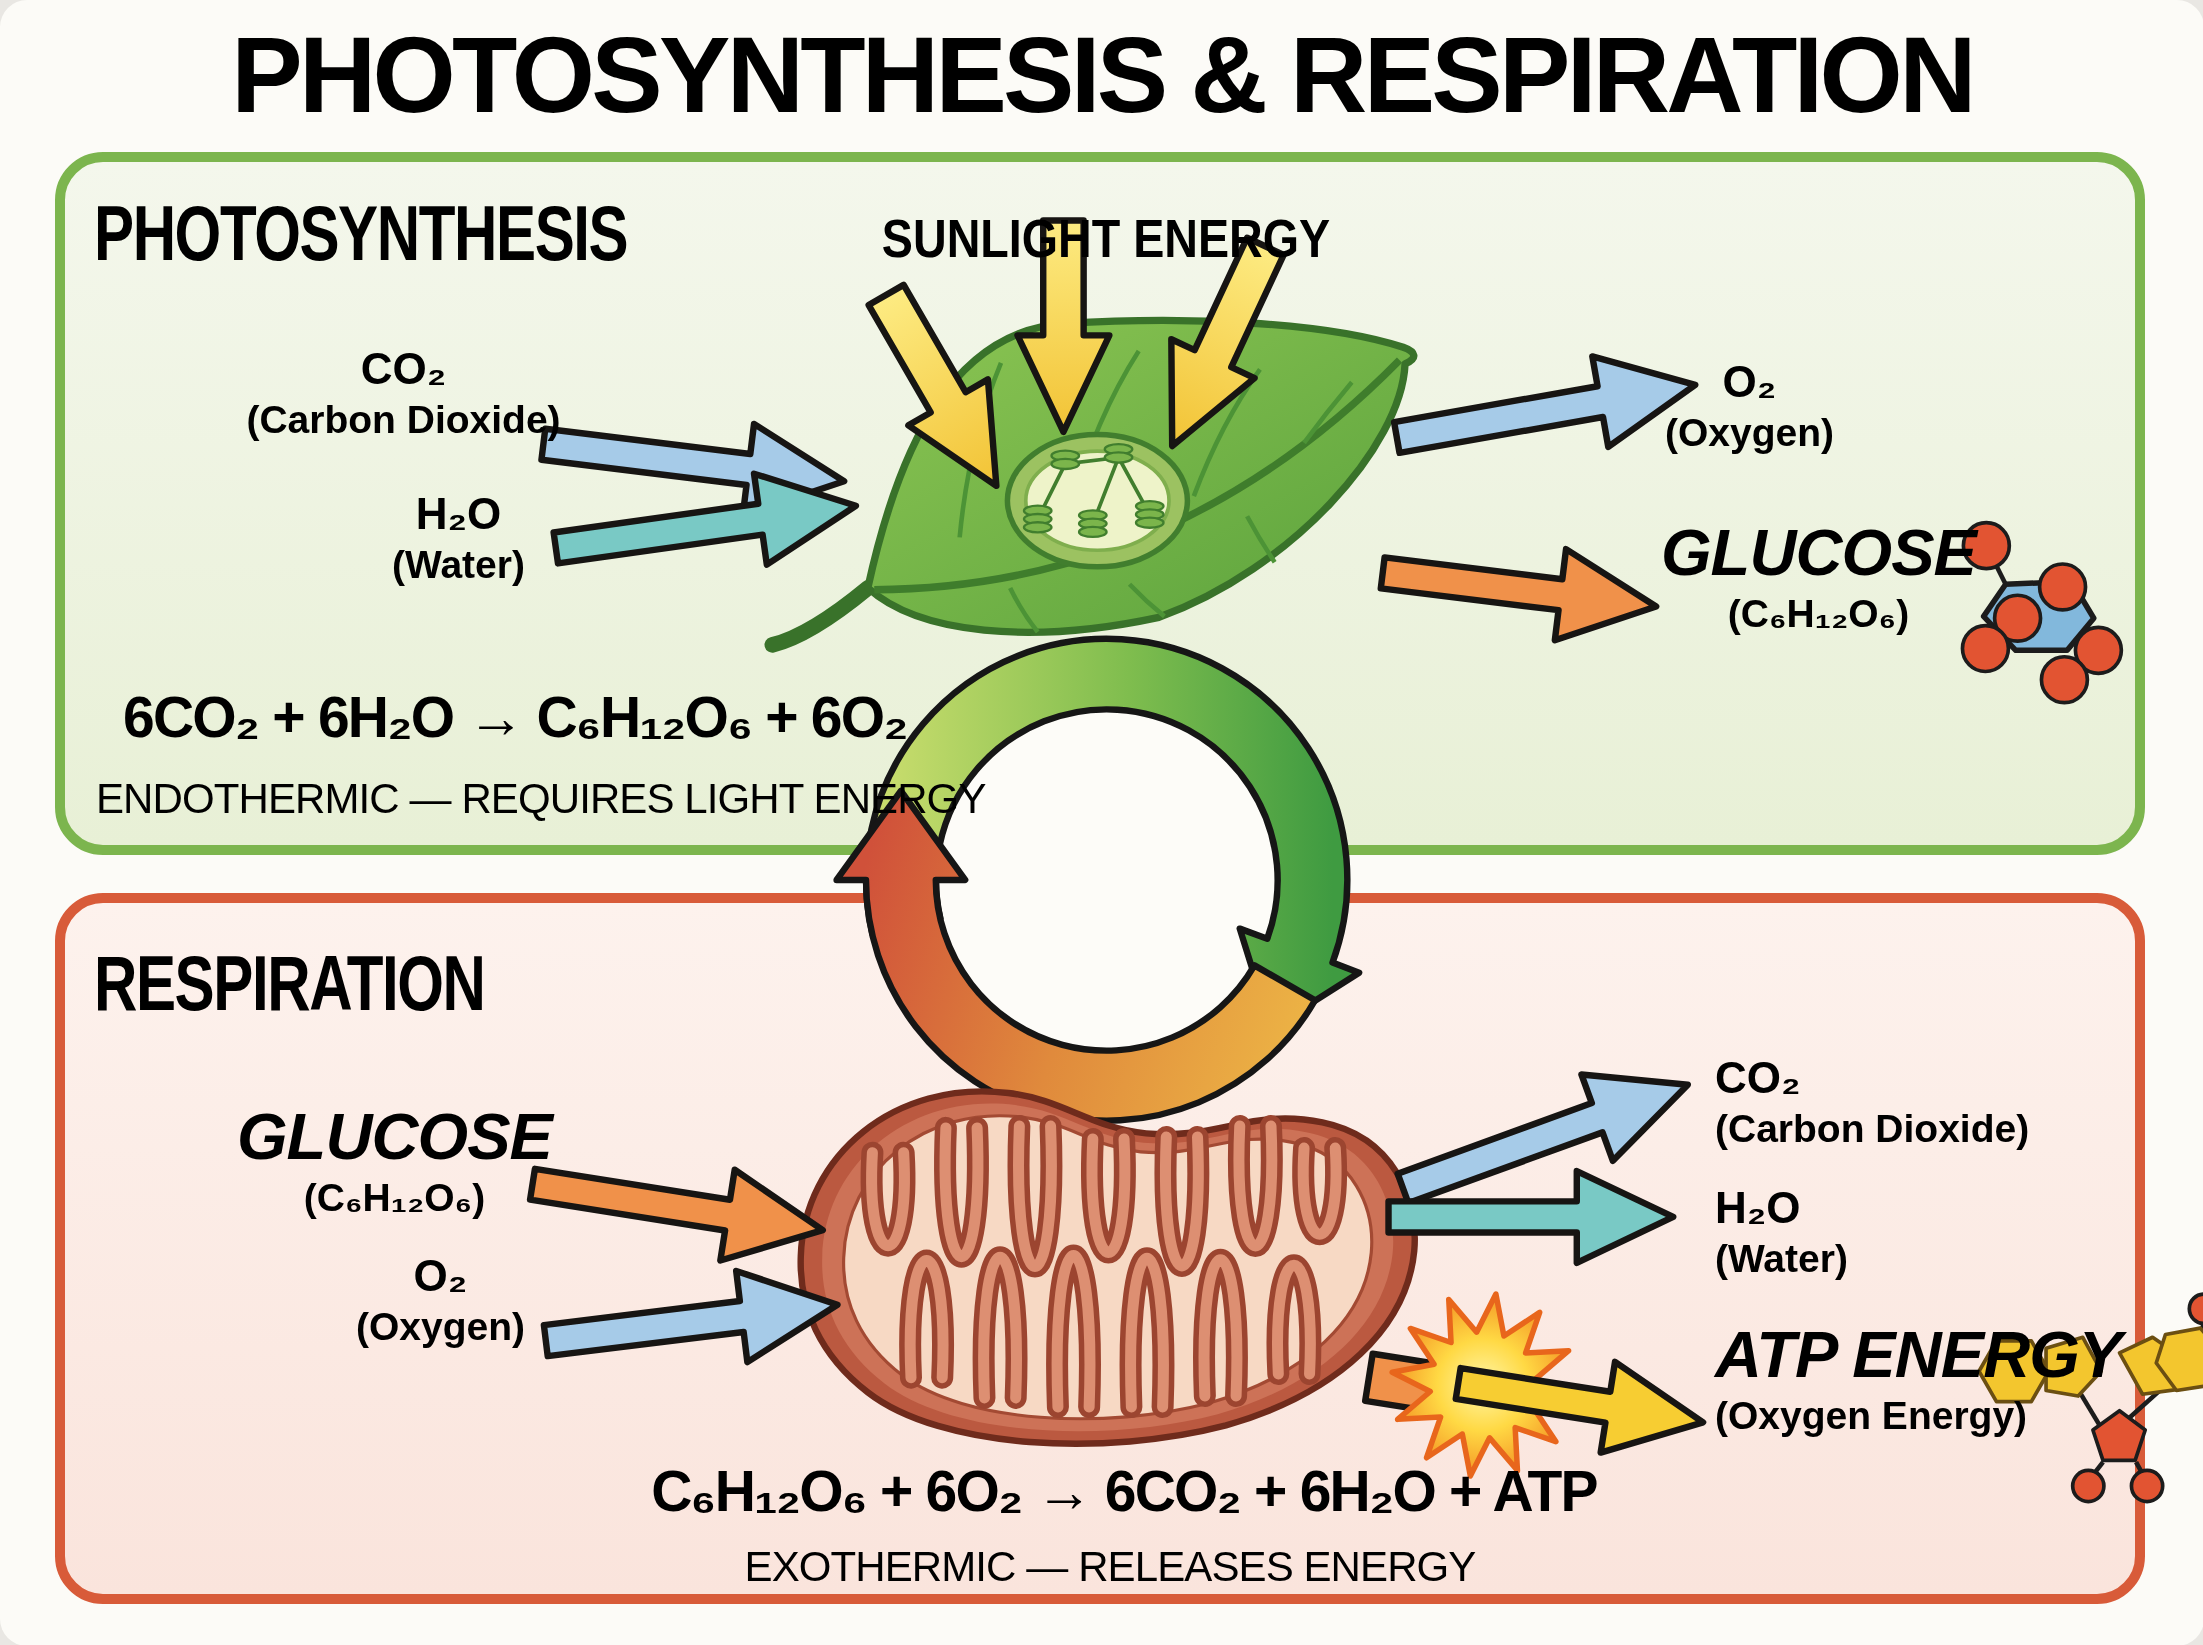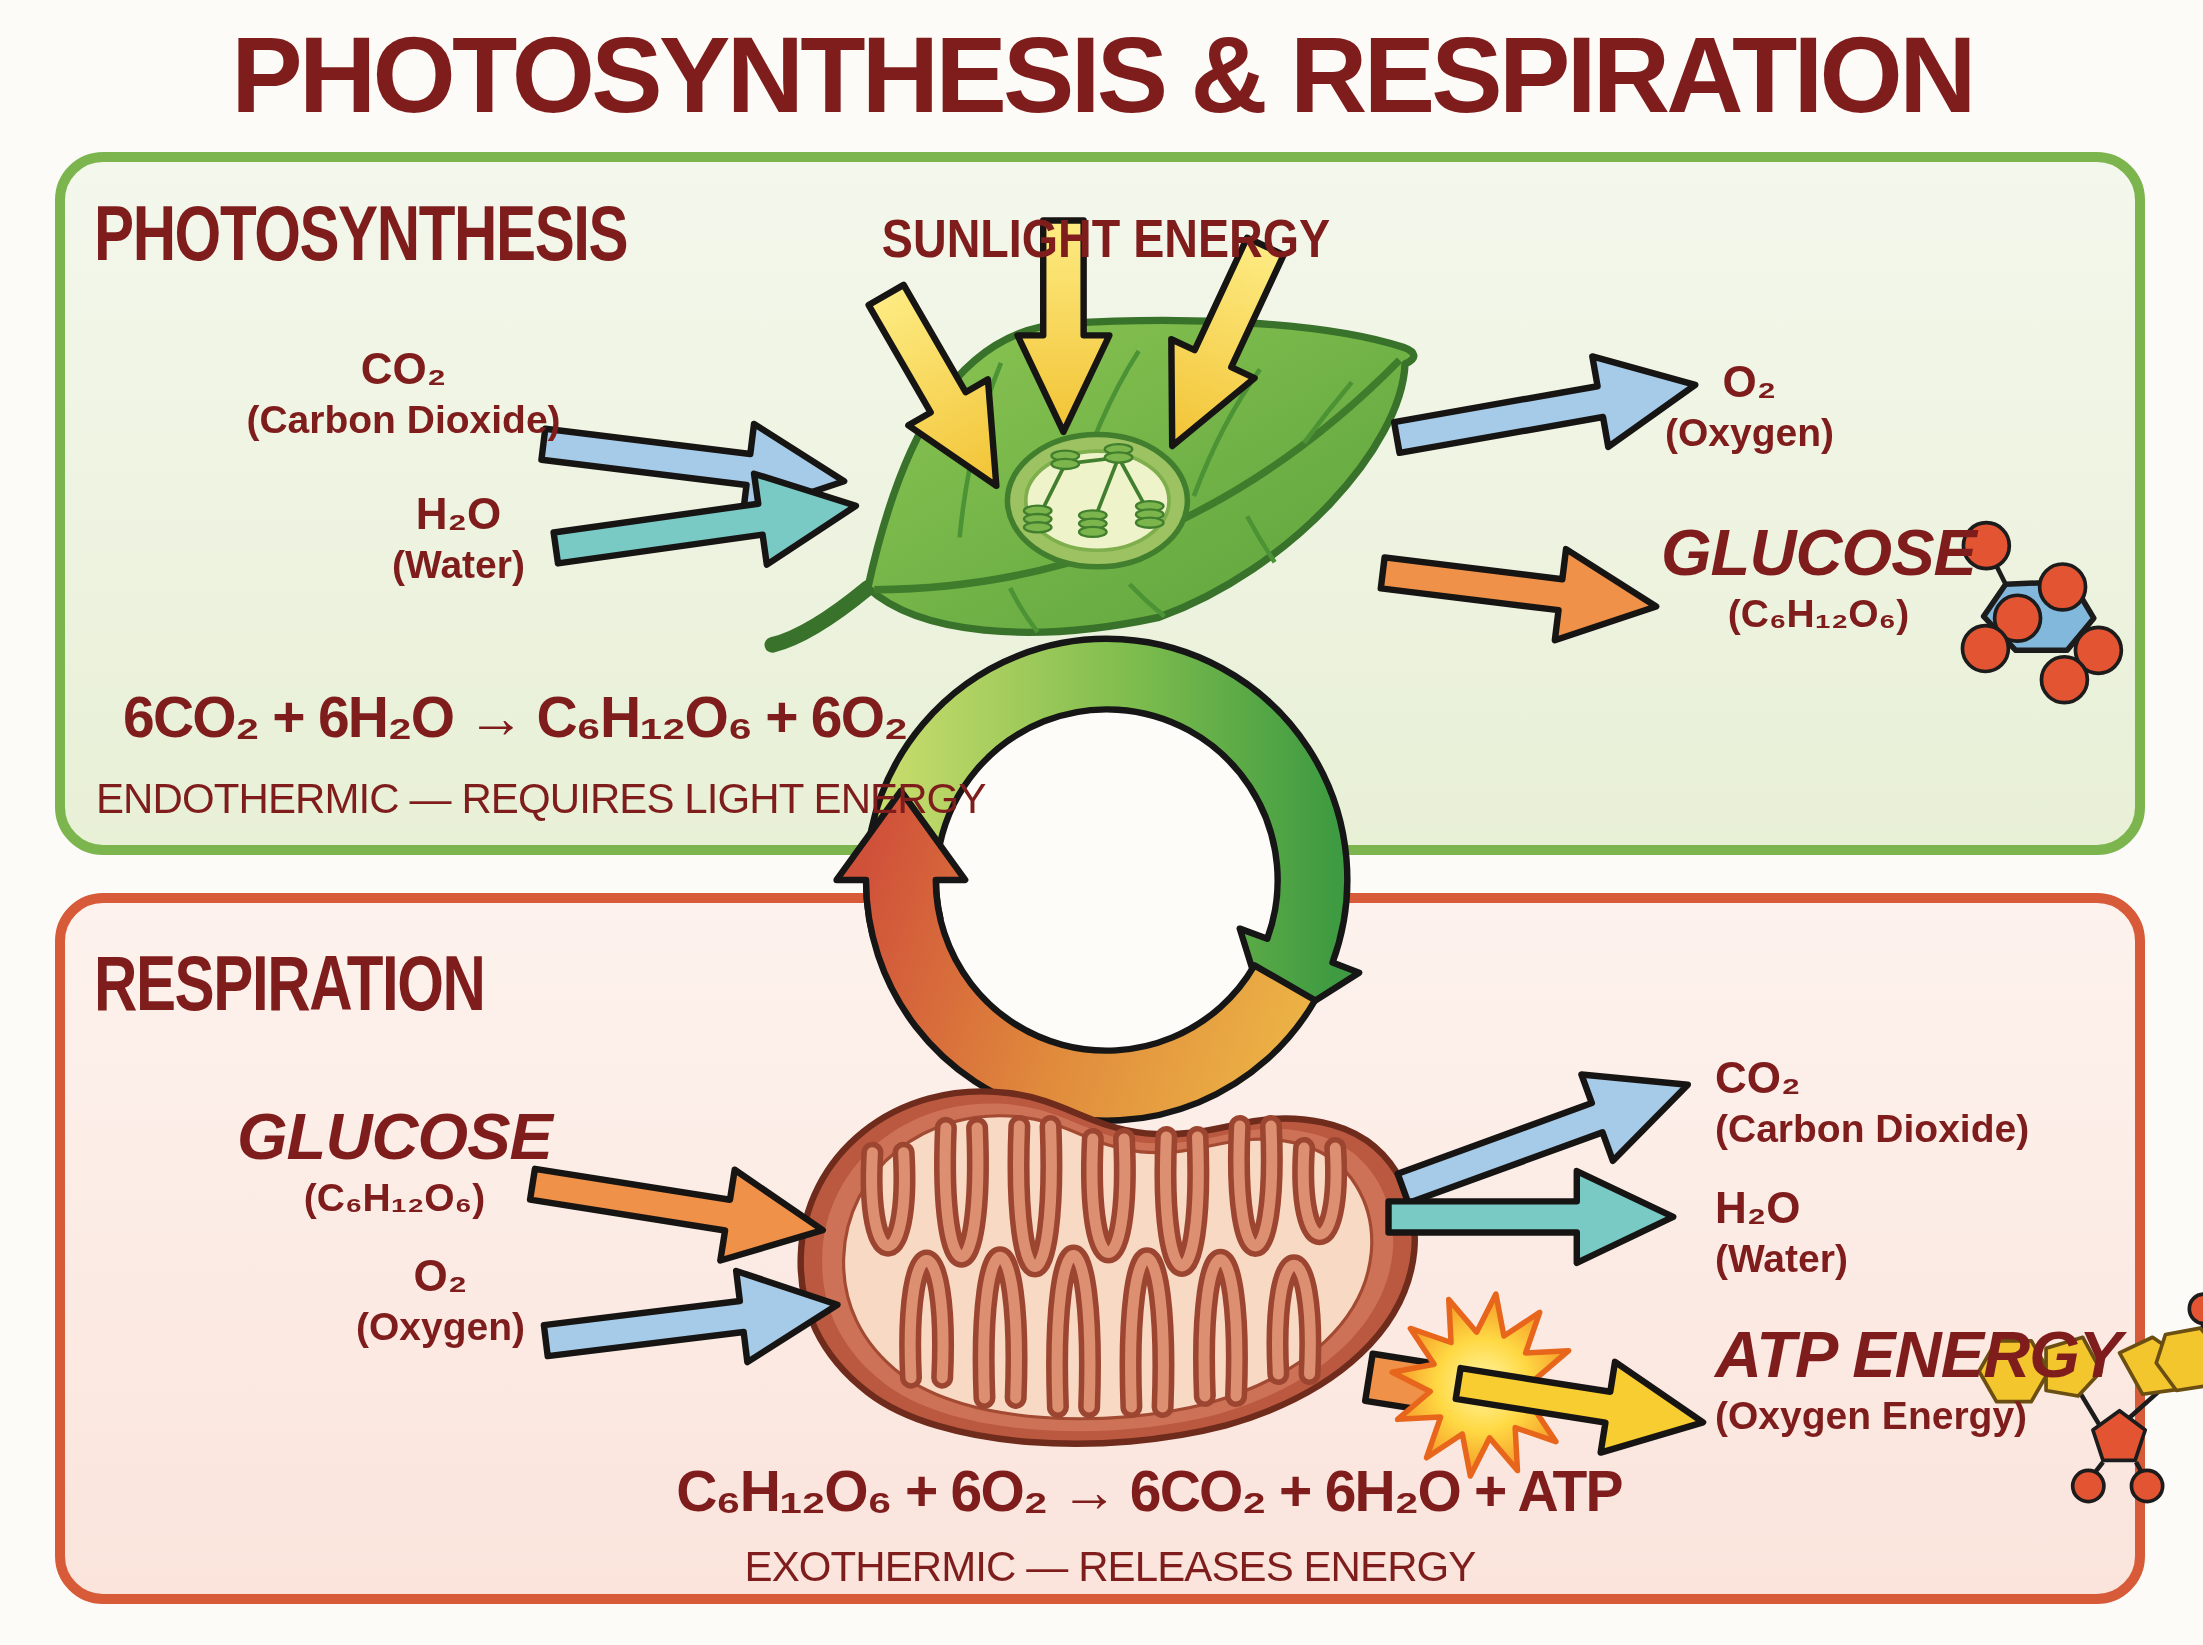--- a/index.html
+++ b/index.html
@@ -1,17 +1,17 @@
 <!DOCTYPE html>
 <html style="font-size:14.7px"><head>
 <meta charset="utf-8">
 <style>
   html,body{margin:0;padding:0;background:#e9e7e3;}
   .canvas{position:relative;width:2204px;height:1646px;background:#fcfbf7;overflow:hidden;
-          font-family:"Liberation Sans","DejaVu Sans",sans-serif;color:#7f1d1d;}
+          font-family:"Liberation Sans","DejaVu Sans",sans-serif;color:#000000;border-radius:27px;}
   .page-title{position:absolute;top:13px;left:0;width:100%;text-align:center;
               font-size:107px;font-weight:bold;letter-spacing:-3.7px;white-space:nowrap;}
   .box{position:absolute;border-radius:48px;}
   .box-photo{left:55px;top:152px;width:2070px;height:683px;border:10px solid #7cb54e;
              background:linear-gradient(180deg,#f4f7ec,#e8f0d6);}
   .box-resp{left:55px;top:893px;width:2070px;height:691px;border:10px solid #d85b39;
             background:linear-gradient(180deg,#fdf2ed,#fae4dc);}
   .section-heading{position:absolute;font-size:77px;font-weight:bold;letter-spacing:-1.8px;
                    transform:scaleX(.78);transform-origin:left top;white-space:nowrap;}
   .sun-label{position:absolute;left:826px;top:208px;width:560px;text-align:center;
@@ -298,17 +298,17 @@
   </div>
   <div class="chem leftal" style="left:1715px;top:1186px;width:441px">
     <div class="formula">H₂O</div>
     <div class="name">(Water)</div>
   </div>
   <div class="chem word leftal" style="left:1715px;top:1322px;width:478px">
     <div class="formula">ATP ENERGY</div>
     <div class="name">(Oxygen Energy)</div>
   </div>
 
-  <div class="equation centered" style="left:195px;top:1458px;width:1846px">C₆H₁₂O₆ + 6O₂ → 6CO₂ + 6H₂O + ATP</div>
+  <div class="equation centered" style="left:170px;top:1458px;width:1846px">C₆H₁₂O₆ + 6O₂ → 6CO₂ + 6H₂O + ATP</div>
   <div class="eq-note centered" style="left:187px;top:1543px;width:1846px">EXOTHERMIC — RELEASES ENERGY</div>
 
 </div>
 
 
 </body></html>

